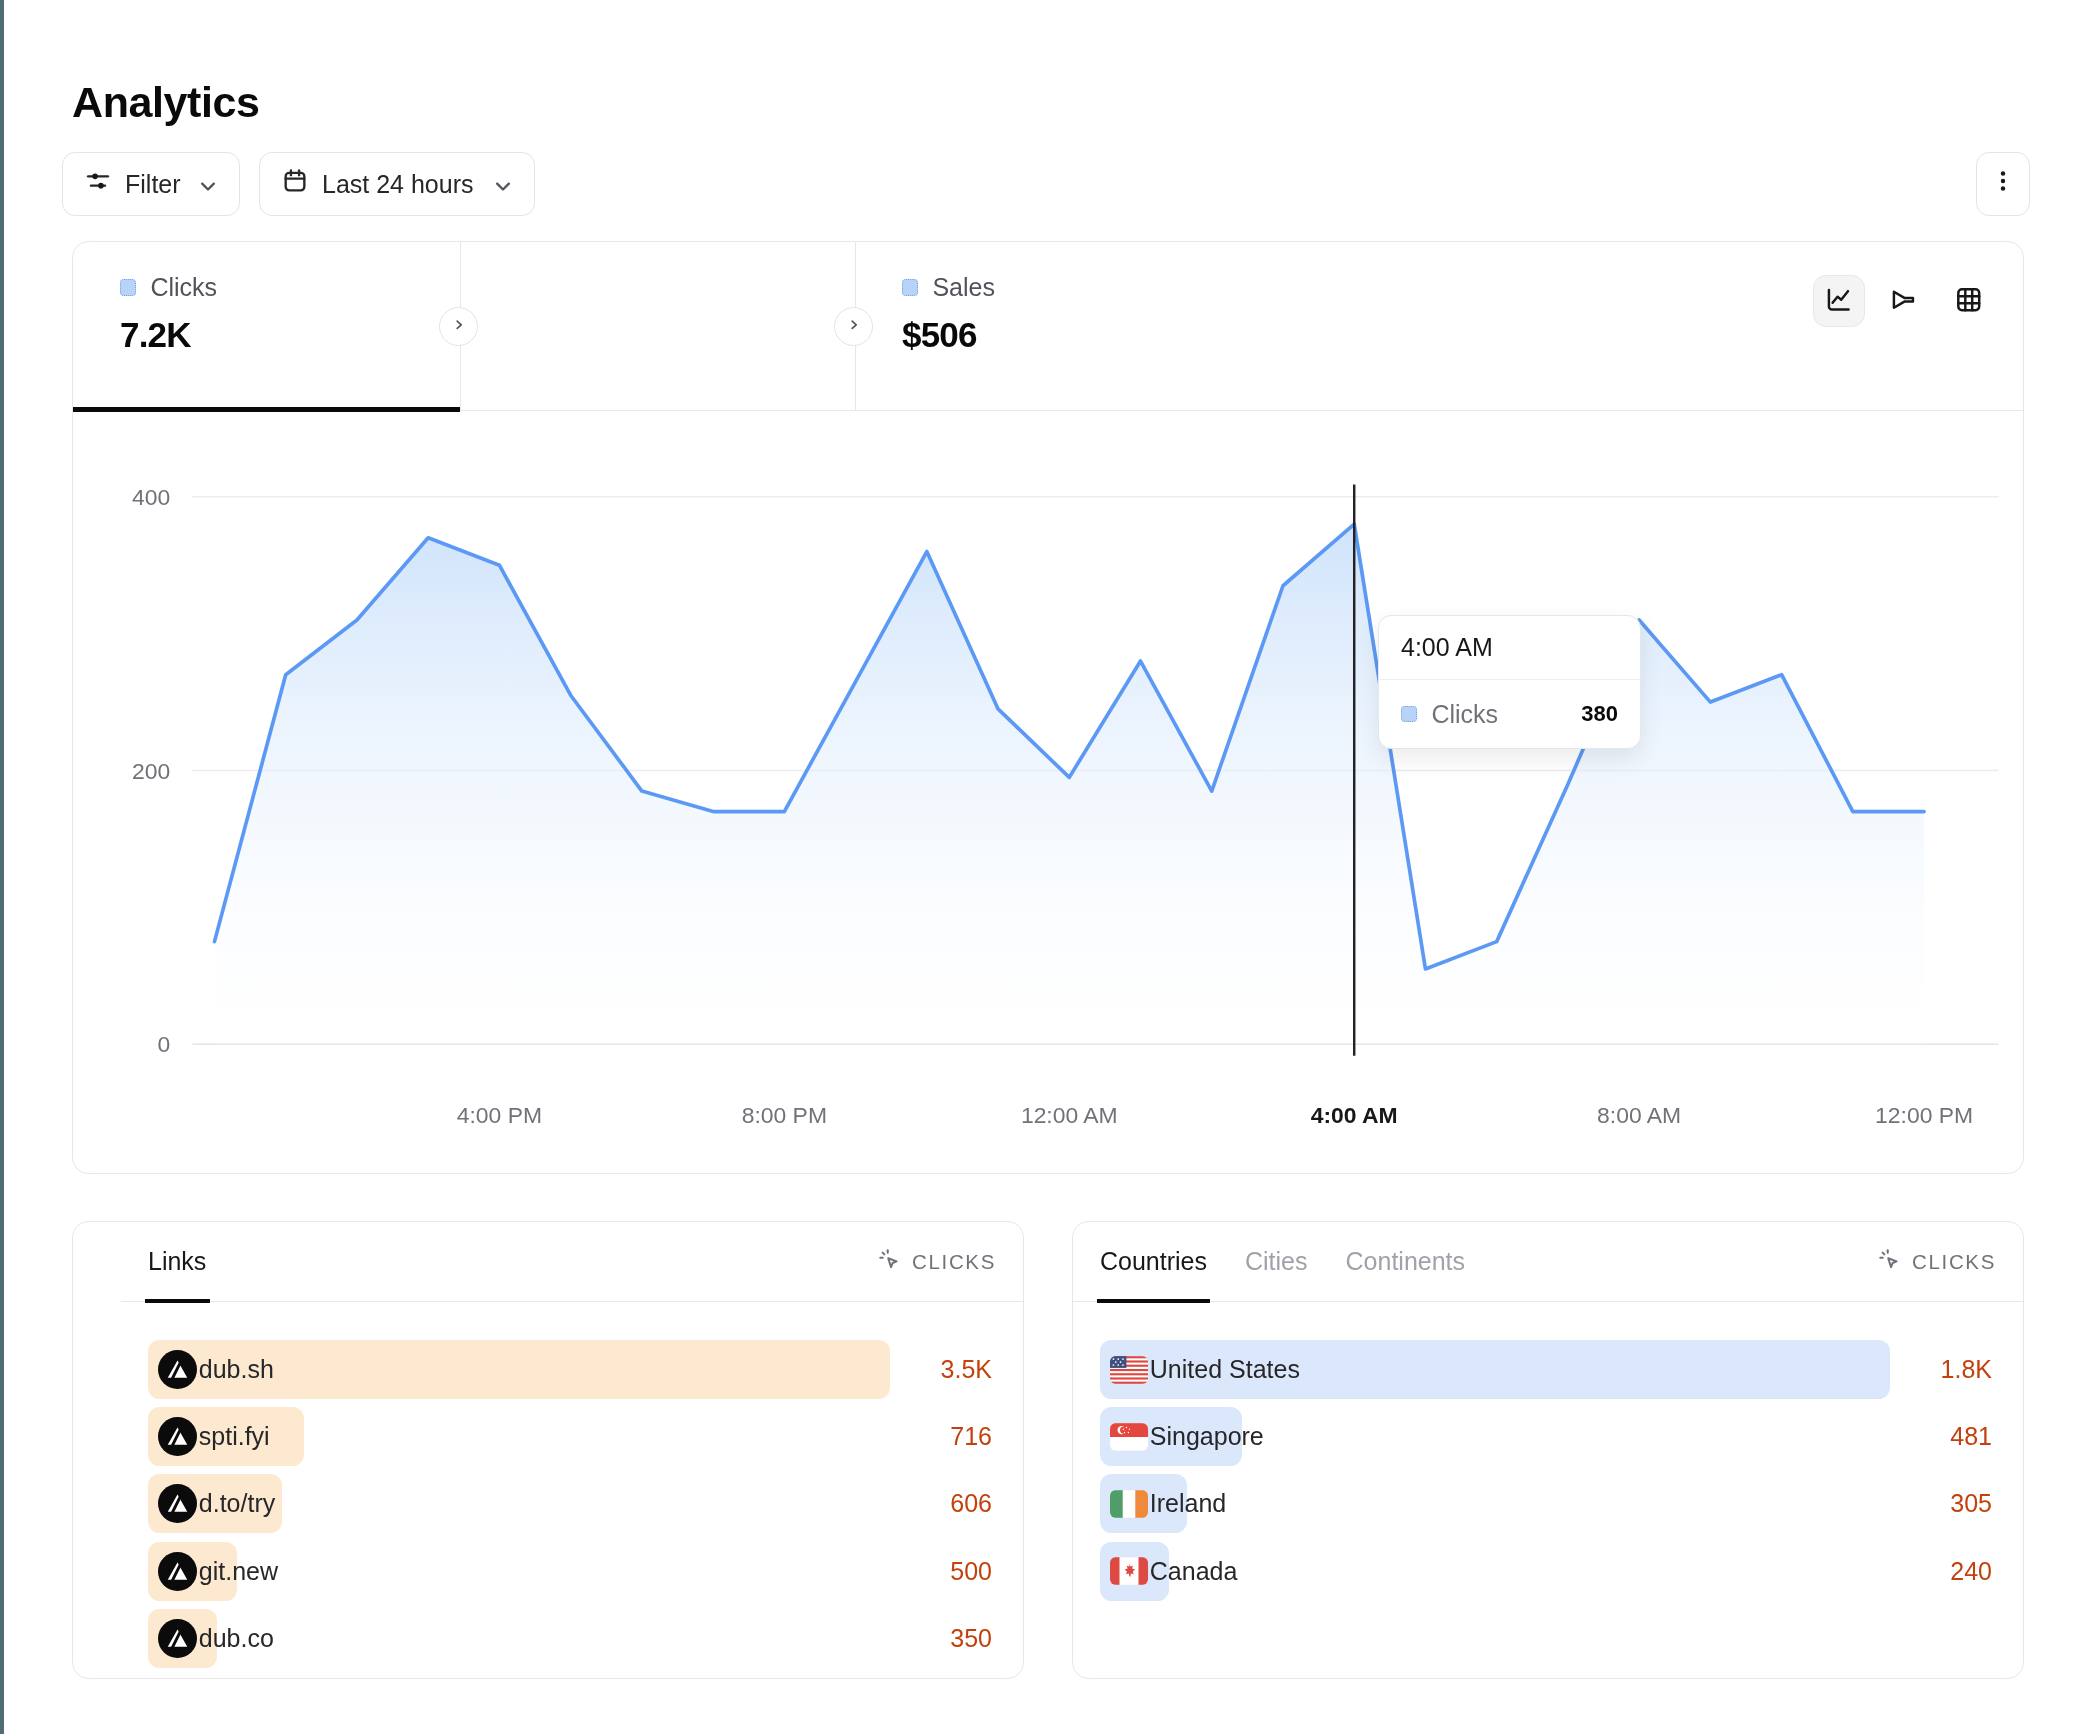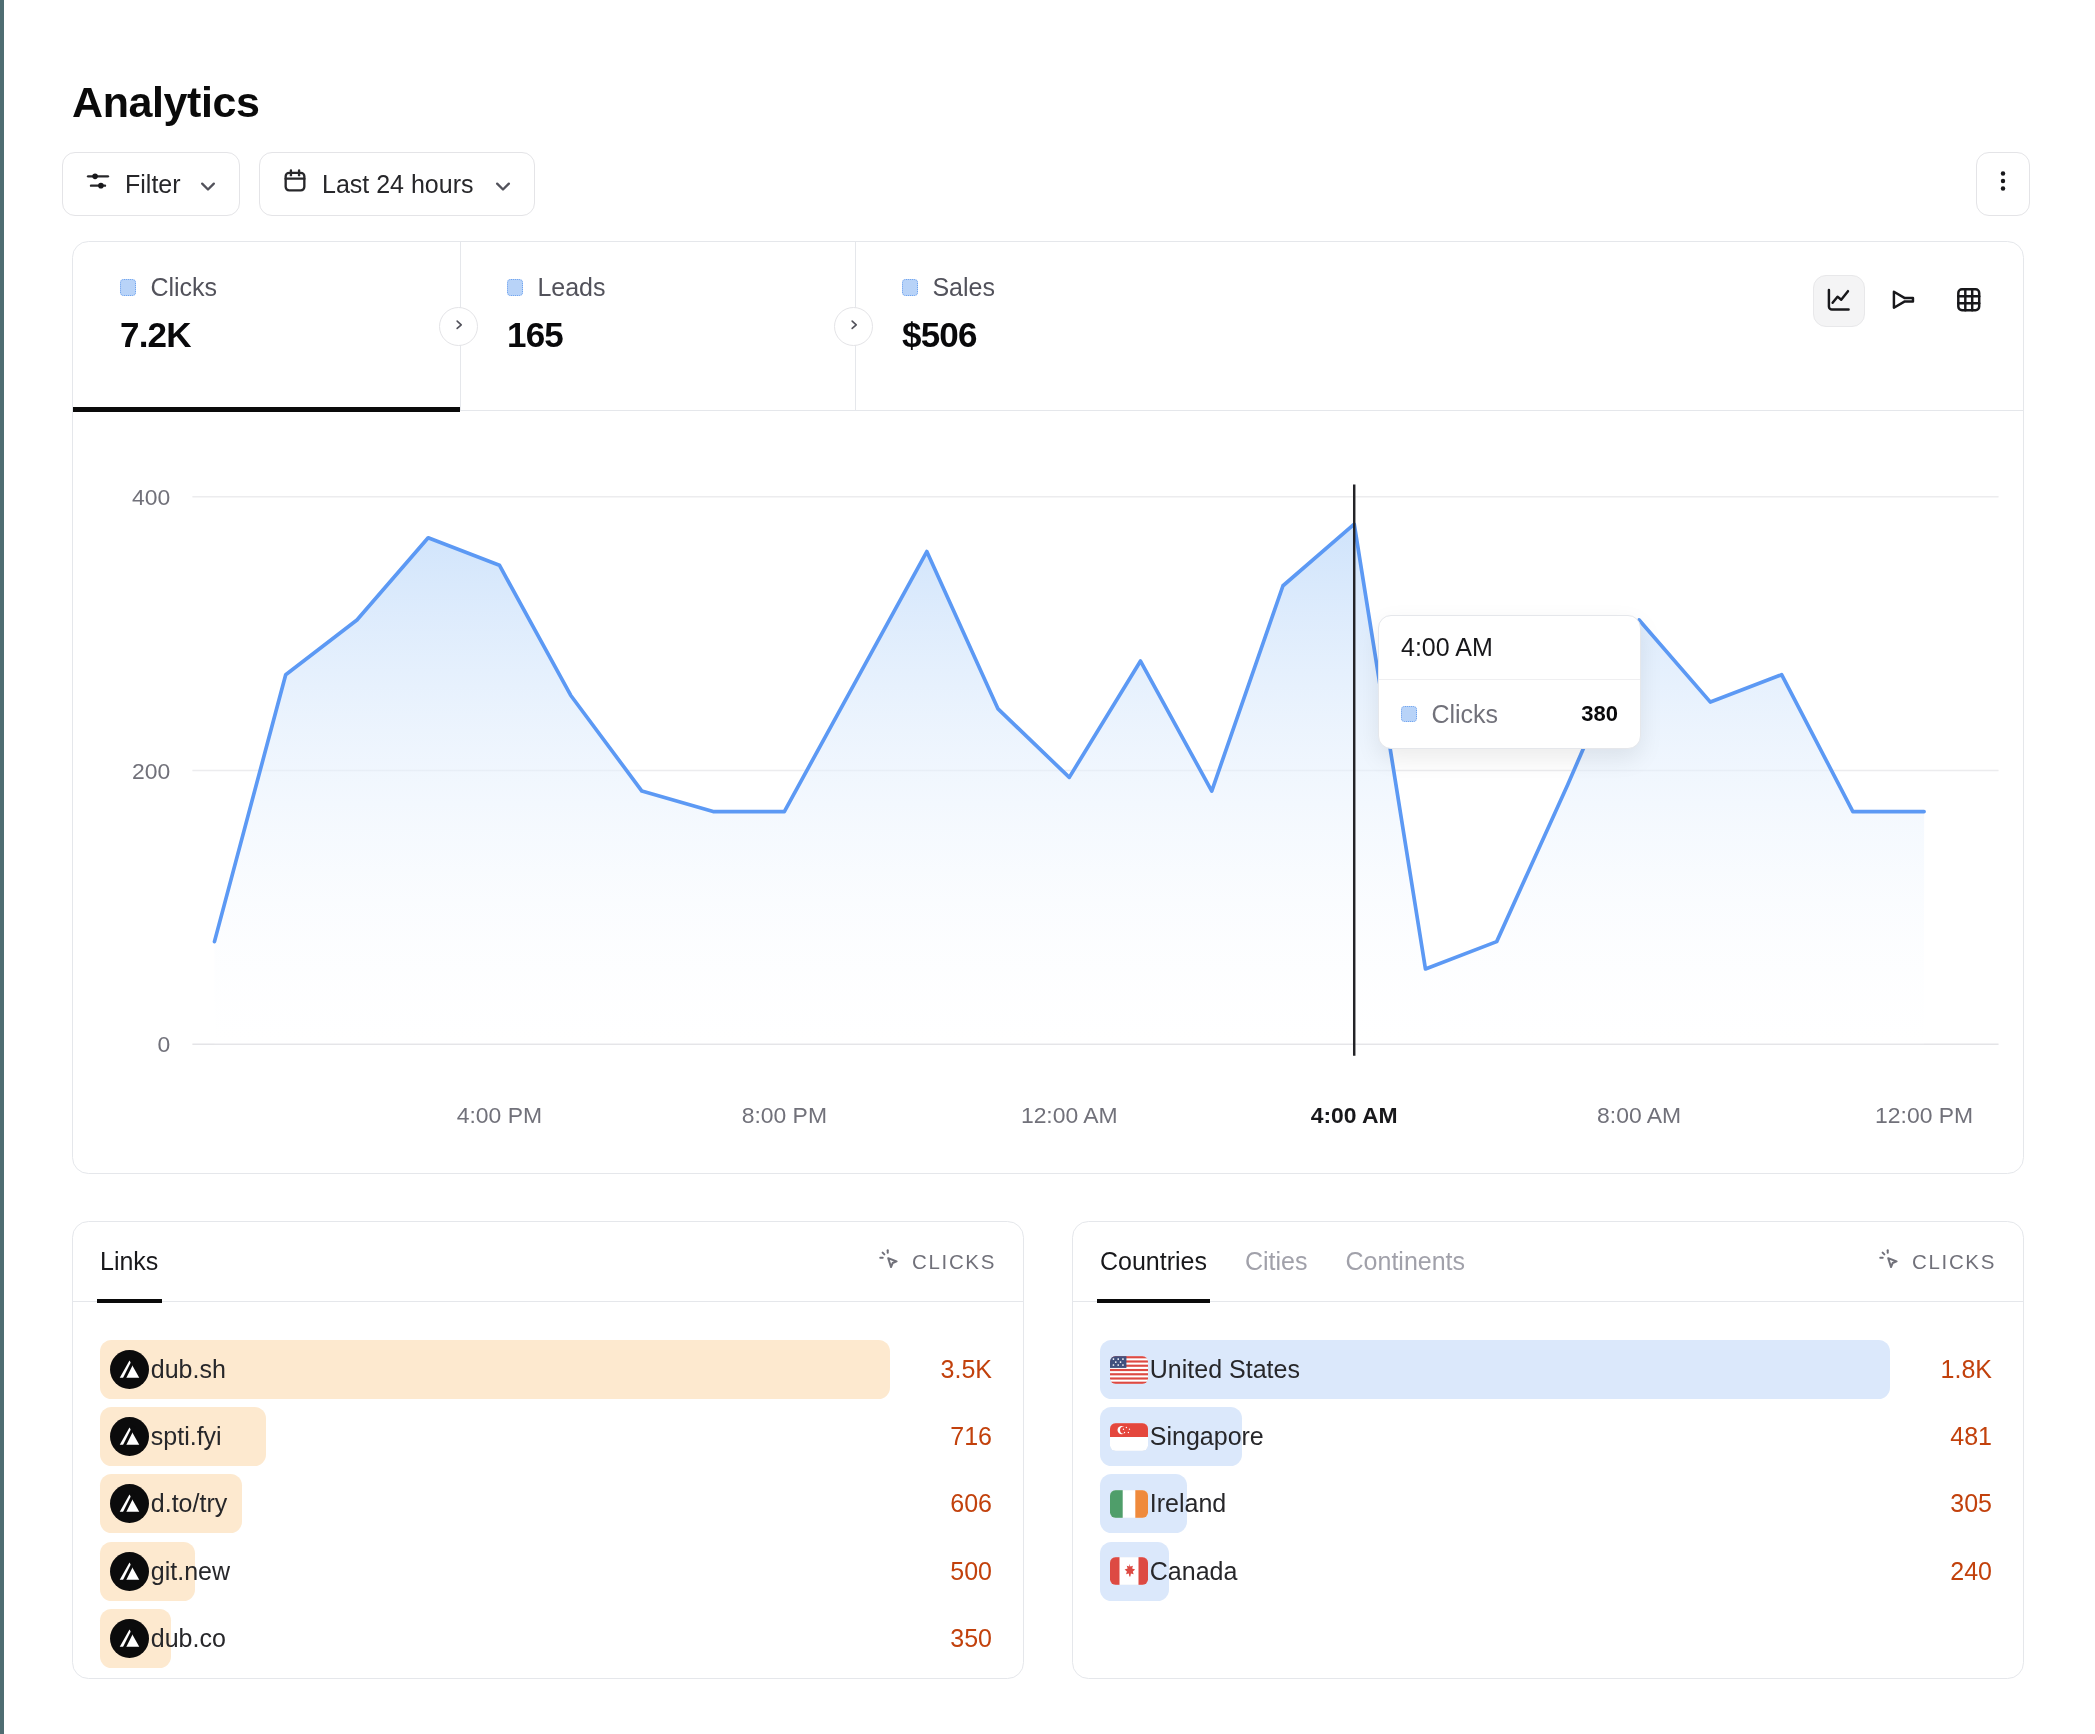--- a/index.html
+++ b/index.html
@@ -48,21 +48,21 @@
   
   .tooltip{position:absolute;left:1378px;top:615px;width:263px;background:#fff;border:1.6px solid #e5e7eb;border-radius:13px;
            box-shadow:0 9.8px 23px rgba(0,0,0,.08);z-index:5;box-sizing:border-box;}
   .tt-head{padding:17px 22px;font-size:25px;color:#18181b;border-bottom:1.6px solid #efeff1;}
   .tt-row{display:flex;align-items:center;gap:14px;padding:19.6px 22px;}
   .tt-label{color:#71717a;font-size:25px;}
   .tt-value{margin-left:auto;font-weight:700;font-size:22px;color:#09090b;text-align:center;}
 
   
   .panel{top:1221px;width:952px;height:458px;}
-  .panel-links{left:72px;} .panel-countries{left:1072px;}
+  .panel-links{left:72px;padding-left:48px;} .panel-countries{left:1072px;}
   .panel-header{position:relative;height:79px;border-bottom:1.6px solid #e5e7eb;display:flex;align-items:center;padding:0 27px;}
   .ptab{position:relative;height:79px;display:flex;align-items:center;font-size:25px;color:#a1a1aa;margin-right:38px;}
   .ptab.active{color:#18181b;font-weight:500;}
   .ptab.active::after{content:"";position:absolute;left:-3.3px;right:-3.3px;bottom:-1.6px;height:4.1px;background:#0a0a0a;}
   .metric{margin-left:auto;display:flex;align-items:center;gap:10.6px;color:#71717a;font-size:20.5px;letter-spacing:.08em;}
   .metric svg{width:24.5px;height:24.5px;}
   .panel-body{padding:38px 27px 0;}
   .row{position:relative;height:59px;margin-bottom:8.2px;}
   .row-bar{position:absolute;left:0;top:0;bottom:0;border-radius:11.5px;min-width:69px;}
   .row-content{position:absolute;left:9.8px;top:0;bottom:0;display:flex;align-items:center;gap:2px;font-size:25px;color:#27272a;z-index:1;}
@@ -114,27 +114,20 @@
 
   <div class="card card-main">
     <div class="tabs-row">
       <div class="stat-tab t0 active">
         <div class="stat-head">
           <span class="chip"></span>
           <span>Clicks</span>
         </div>
         <div class="stat-value">7.2K</div>
       </div>
-      <div class="stat-tab t1">
-        <div class="stat-head">
-          <span class="chip"></span>
-          <span>Leads</span>
-        </div>
-        <div class="stat-value">165</div>
-      </div>
       <div class="stat-tab t2">
         <div class="stat-head">
           <span class="chip"></span>
           <span>Sales</span>
         </div>
         <div class="stat-value">$506</div>
       </div>
       <div class="vdiv d0"></div>
       <div class="vdiv d1"></div>
       <div class="chev-btn c0">

